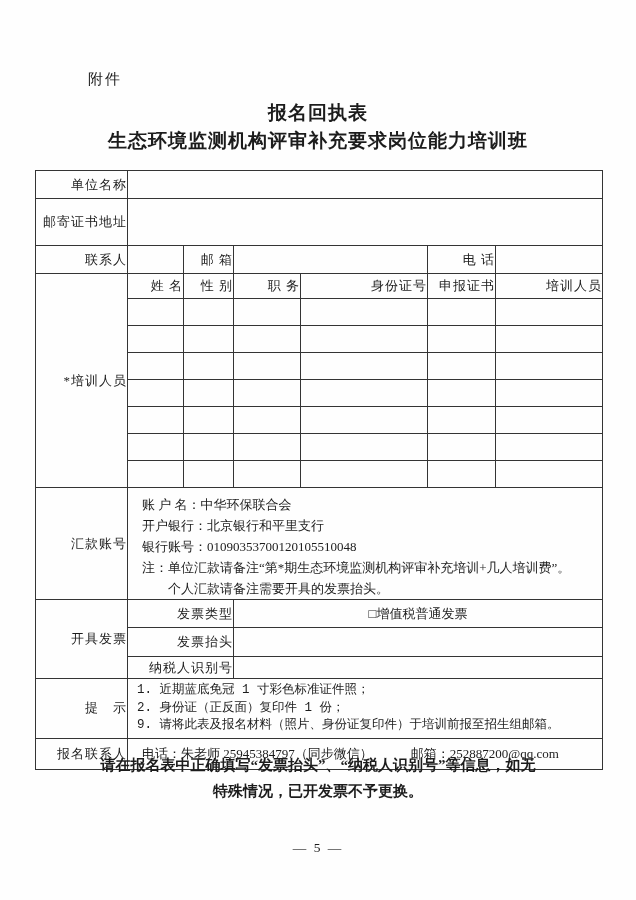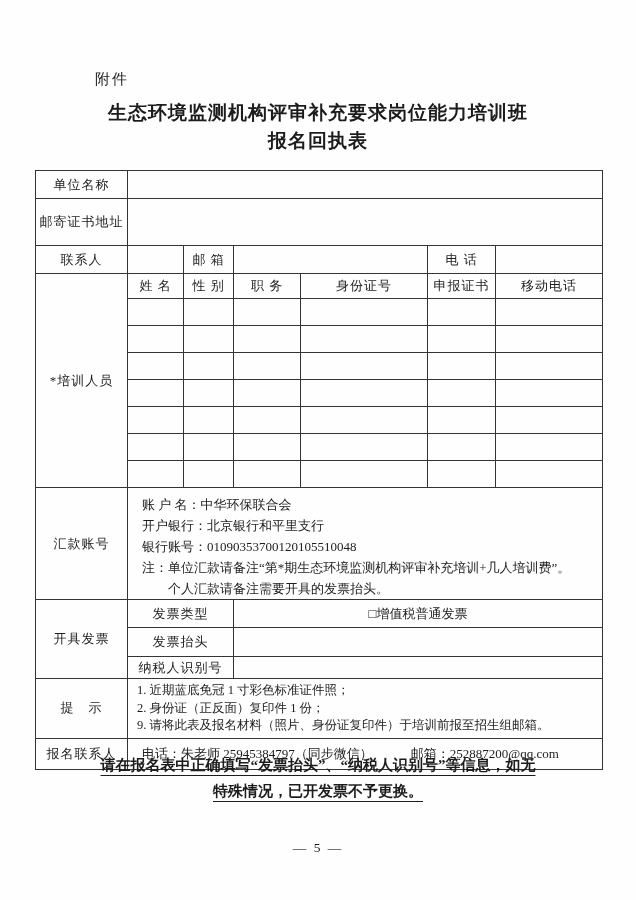--- a/index.html
+++ b/index.html
@@ -9,85 +9,84 @@
     font-family: "Liberation Serif", "DejaVu Serif", serif;
     color: #1c1c1c;
   }
   .page {
     position: relative;
     width: 636px; height: 900px;
     background: #fefefe;
     overflow: hidden;
   }
   .attachment {
-    position: absolute; left: 95px; top: 70px;
+    position: absolute; left: 88px; top: 70px;
     font-size: 15px; letter-spacing: 2px;
   }
   .title {
     position: absolute; left: 0; right: 0; top: 99px;
     text-align: center; font-weight: bold;
     font-size: 19px; line-height: 28px; letter-spacing: 1px;
   }
   table.form-table {
     position: absolute; left: 35px; top: 170px;
     width: 567px;
     border-collapse: collapse; table-layout: fixed;
     font-size: 13px;
   }
   .form-table td {
     border: 1px solid #343434;
     vertical-align: middle;
     overflow: hidden;
   }
-  .lab { text-align: center; letter-spacing: 1px; }
+  .lab { text-align: right; letter-spacing: 1px; }
   .val { text-align: left; padding-left: 6px; }
   .center { text-align: center; padding-left: 0; }
   .r-unit td    { height: 28px; }
   .r-addr td    { height: 47px; }
   .r-contact td { height: 28px; }
   .r-thead td   { height: 25px; }
   .trainee-row td { height: 27px; }
   .r-remit td   { height: 112px; }
   .r-inv1 td    { height: 28px; }
   .r-inv2 td    { height: 29px; }
   .r-inv3 td    { height: 22px; }
   .r-tips td    { height: 54px; }
   .r-reg td     { height: 31px; }
   .remit-cell { padding: 6px 6px 0 14px; vertical-align: middle; }
   .remit-line { line-height: 21px; white-space: nowrap; }
   .remit-line.indent { padding-left: 26px; }
-  .tips-cell { padding: 3px 4px 3px 9px; }
+  .tips-cell { padding: 3px 4px 3px 9px; font-family: Liberation Mono, monospace; }
   .tips-line { line-height: 17.5px; font-size: 12.5px; white-space: nowrap; }
   .reg-cell { padding-left: 14px; }
   .reg-cell span { margin-right: 38px; white-space: nowrap; }
   .footnote {
     position: absolute; left: 0; right: 0; top: 756px;
     text-align: center; font-weight: bold; font-size: 15px;
   }
   .footnote div {
-    text-decoration: underline;
     text-underline-offset: 5px;
     line-height: 18px;
   }
   .footnote .fn2 { margin-top: 8px; }
   .pageno {
     position: absolute; left: 0; right: 0; top: 840px;
     text-align: center; font-size: 13.5px; letter-spacing: 2px;
   }
 </style>
 </head>
 <body>
 
 <div class="page">
 
   <div class="attachment">附件</div>
 
   <div class="title">
+    <div>报名回执表</div>
     <div>生态环境监测机构评审补充要求岗位能力培训班</div>
-    <div>报名回执表</div>
   </div>
 
   <table class="form-table">
     <colgroup>
       <col style="width:92px">
         <col style="width:56px">
         <col style="width:50px">
       <col style="width:67px">
         <col style="width:127px">
         <col style="width:68px">
@@ -110,21 +109,21 @@
         <td class="lab">电 话</td>
         <td class="val"></td>
       </tr>
       <tr class="r-thead" id="trainee-header-row">
         <td class="lab" id="trainee-label-cell" rowspan="8">*培训人员</td>
         <td class="lab">姓 名</td>
         <td class="lab">性 别</td>
         <td class="lab">职 务</td>
         <td class="lab">身份证号</td>
         <td class="lab">申报证书</td>
-        <td class="lab">移动电话</td>
+        <td class="lab">培训人员</td>
       </tr>
 
       <tr class="trainee-row">
           <td class="val"></td>
           <td class="val"></td>
           <td class="val"></td>
           <td class="val"></td>
           <td class="val"></td>
           <td class="val"></td>
         </tr>

